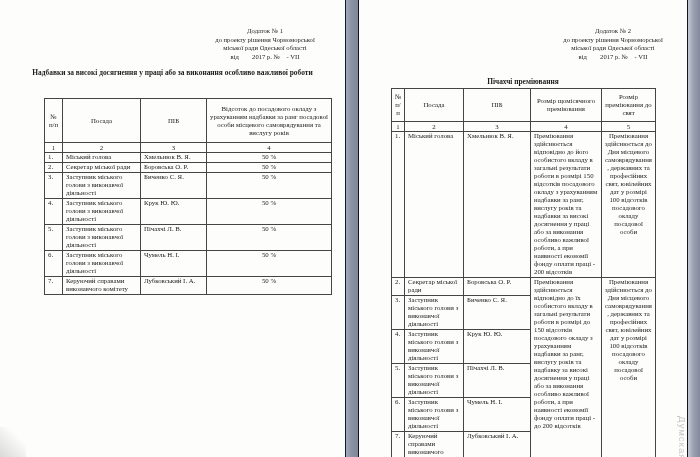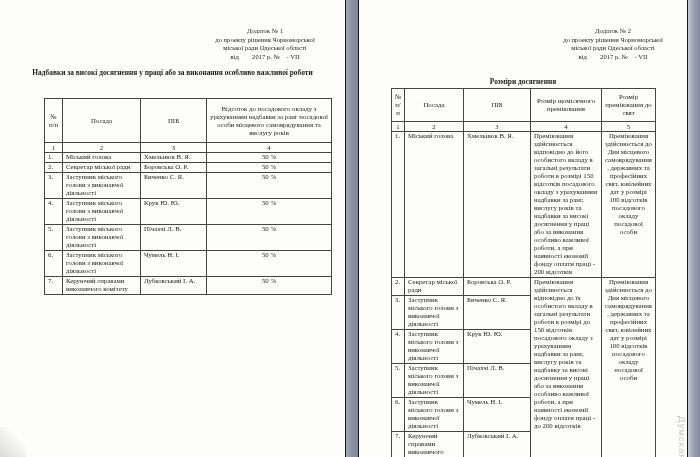--- a/index.html
+++ b/index.html
@@ -127,21 +127,21 @@
   <div class="gutter"></div>
 
   <div class="page page-right">
     <div class="appendix" style="left:169px;top:27px;">
       <div>Додаток  № 2</div>
       <div>до проекту рішення Чорноморської</div>
       <div>міської ради Одеської області</div>
       <div class="pre">від        2017 р. №    - VII</div>
     </div>
 
-    <div class="doc-title" style="top:77px;">Розміри досягнення</div>
+    <div class="doc-title" style="top:77px;">Пічахчі преміювання</div>
 
     <table class="doc tbl-right">
       <colgroup>
         <col style="width:13px;">
           <col style="width:59px;">
           <col style="width:67px;">
           <col style="width:71px;">
           <col style="width:54px;">
       </colgroup>
       <tbody>

